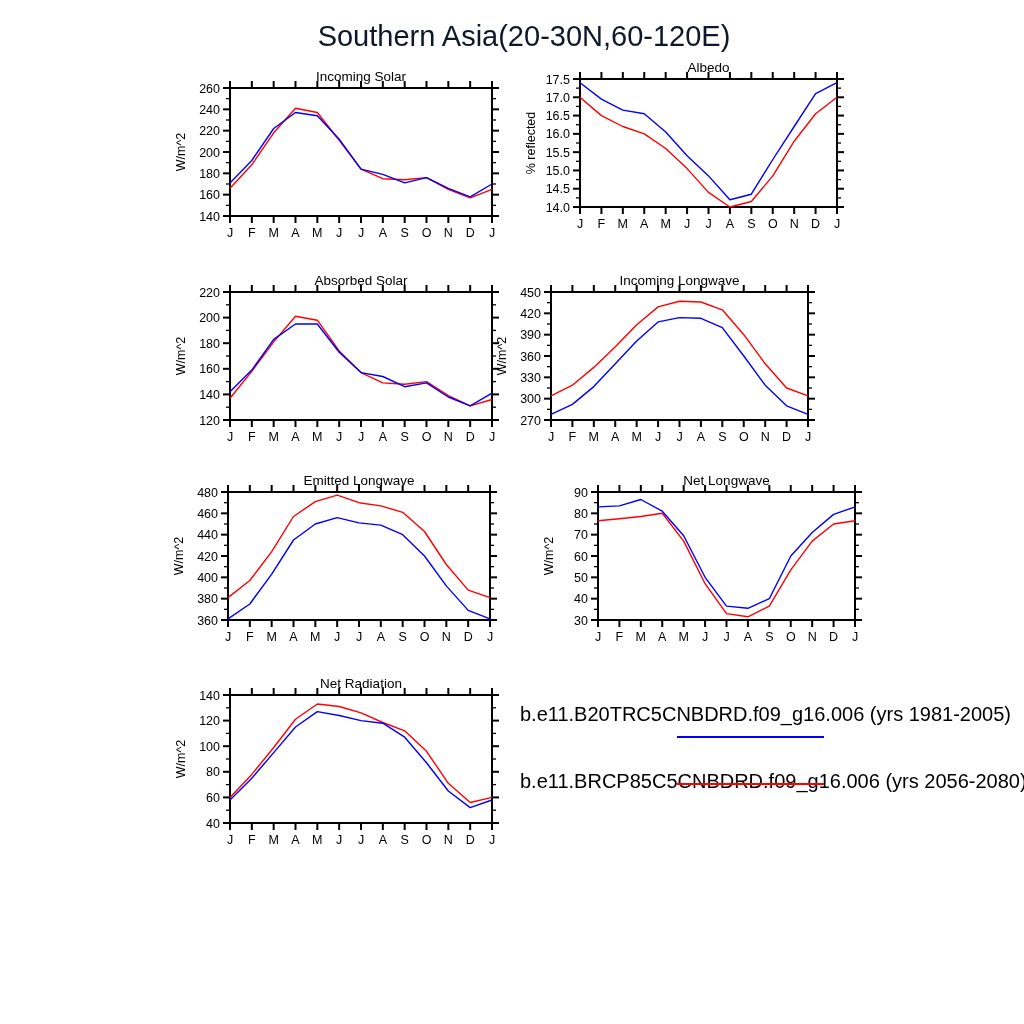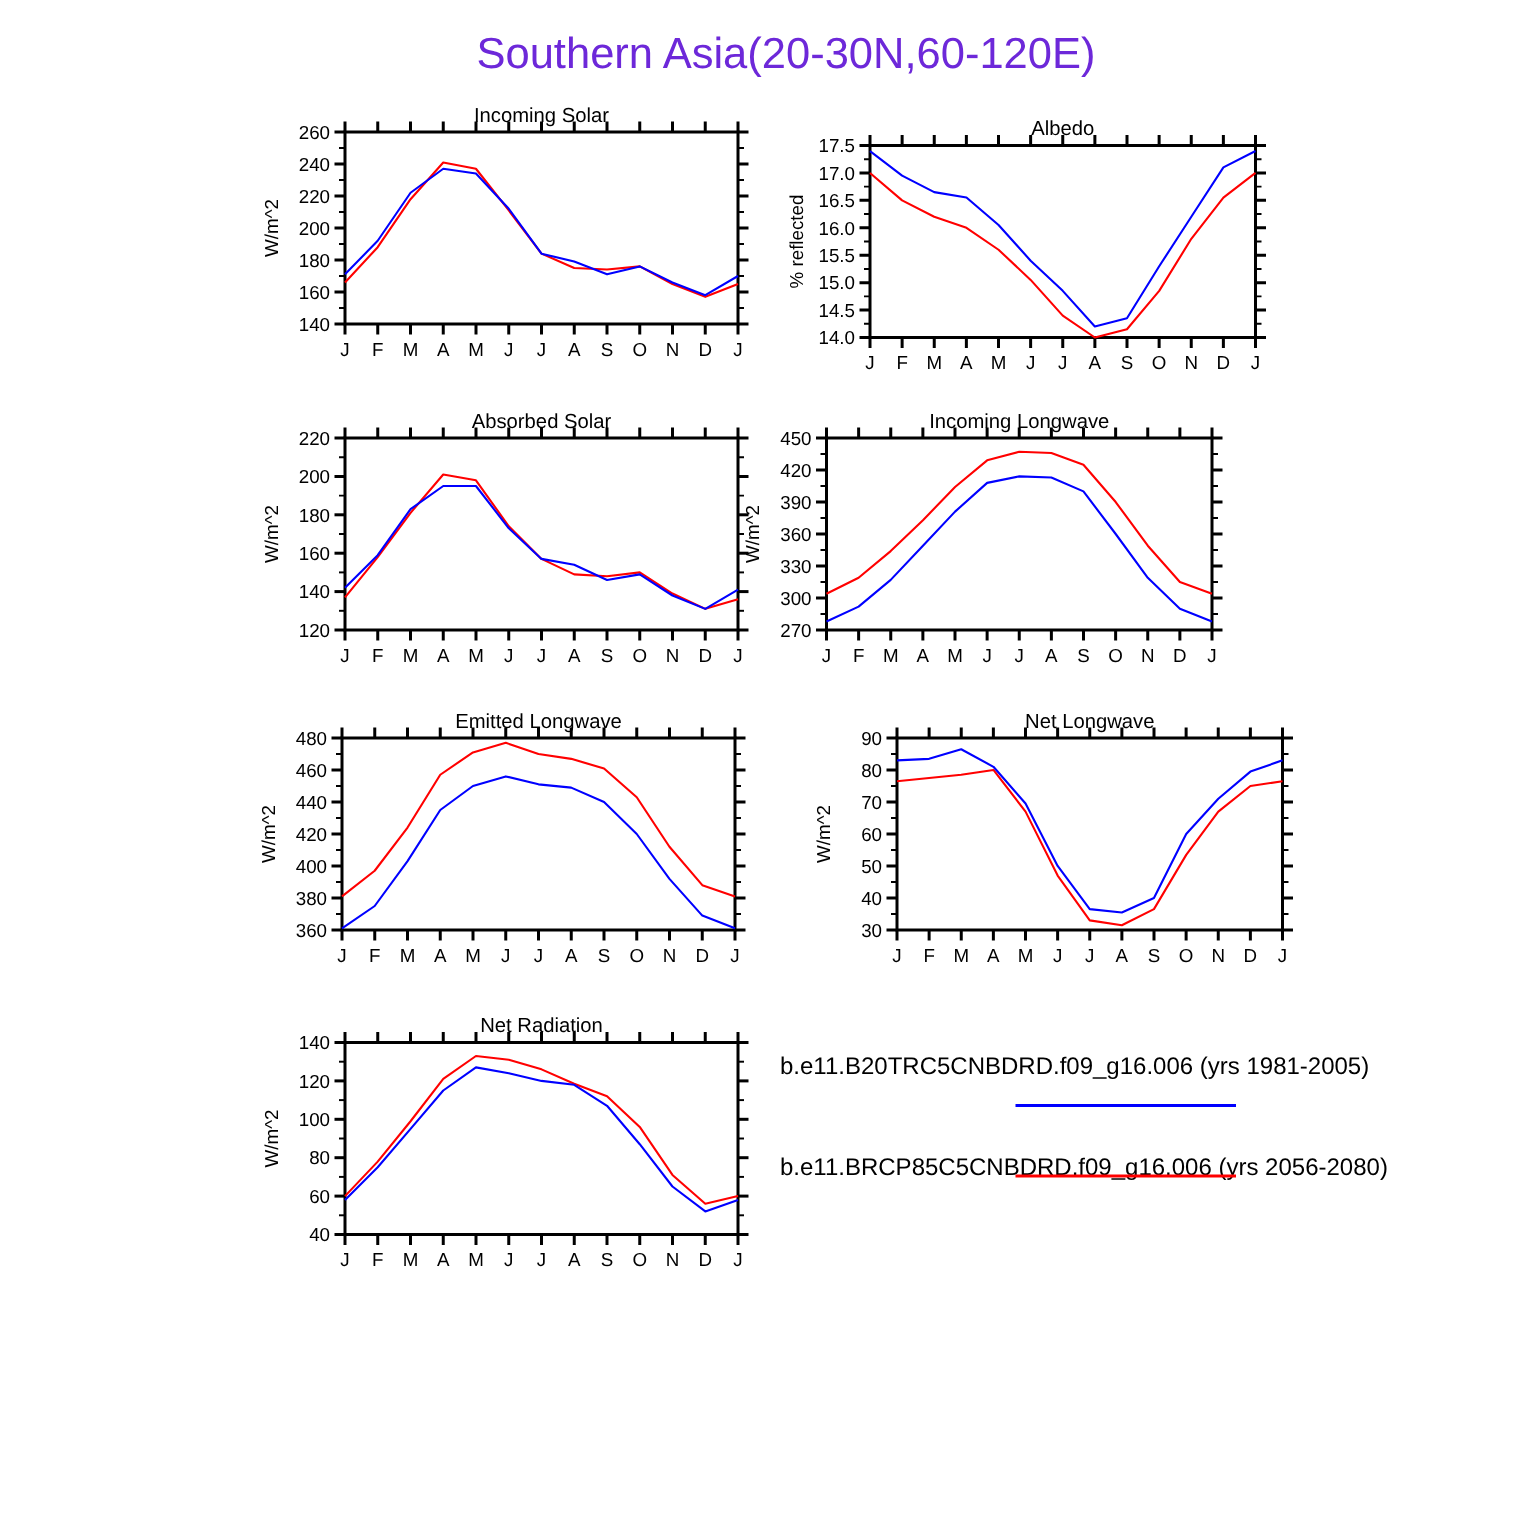--- a/index.html
+++ b/index.html
@@ -1,24 +1,24 @@
 <!DOCTYPE html>
 <html><head>
 <meta charset="utf-8">
 <style>
   html,body{margin:0;padding:0;background:#ffffff;}
   body{width:1024px;height:1024px;font-family:"Liberation Sans",sans-serif;}
   #canvas{position:relative;width:1024px;height:1024px;background:#fff;overflow:hidden;}
   #main-title{position:absolute;top:20px;left:44px;width:960px;text-align:center;
-              font-size:29px;color:#6d28d9;letter-spacing:0px;}
+              font-size:29px;color:#0f172a;letter-spacing:0px;}
   .chart{position:absolute;text-align:right;}
   svg{display:block;}
   svg text{fill:#000;}
-  .legend-label{position:absolute;width:460px;left:520px;text-align:left;
-                font-size:16px;color:#000;white-space:nowrap;}
+  .legend-label{position:absolute;width:460px;left:520px;text-align:right;
+                font-size:20px;color:#000;white-space:nowrap;}
   .legend-line{position:absolute;height:1.5px;width:147px;left:677px;}
 </style>
 </head>
 <body>
 
 <div id="canvas">
   <div id="main-title">Southern Asia(20-30N,60-120E)</div>
 
   <div class="chart" style="left: 155px; top: 64px;">
       <svg width="362" height="190" viewBox="0 0 362 190">
@@ -94,21 +94,21 @@
         <line x1="75" y1="77.33333333333334" x2="71" y2="77.33333333333334" stroke="#000" stroke-width="1.3"></line>
         <line x1="337" y1="77.33333333333334" x2="341" y2="77.33333333333334" stroke="#000" stroke-width="1.3"></line>
         <line x1="75" y1="56" x2="71" y2="56" stroke="#000" stroke-width="1.3"></line>
         <line x1="337" y1="56" x2="341" y2="56" stroke="#000" stroke-width="1.3"></line>
         <line x1="75" y1="34.666666666666664" x2="71" y2="34.666666666666664" stroke="#000" stroke-width="1.3"></line>
         <line x1="337" y1="34.666666666666664" x2="341" y2="34.666666666666664" stroke="#000" stroke-width="1.3"></line>
         <polyline points="75.0,124.3 96.8,100.8 118.7,68.8 140.5,44.3 162.3,48.5 184.2,76.3 206.0,105.1 227.8,114.7 249.7,115.7 271.5,113.6 293.3,125.3 315.2,133.9 337.0,125.3" fill="none" stroke="#ff0000" stroke-width="1.4" stroke-linejoin="round"></polyline>
         <polyline points="75.0,118.9 96.8,96.5 118.7,64.5 140.5,48.5 162.3,51.7 184.2,75.2 206.0,105.1 227.8,110.4 249.7,118.9 271.5,113.6 293.3,124.3 315.2,132.8 337.0,120.0" fill="none" stroke="#0000ff" stroke-width="1.4" stroke-linejoin="round"></polyline>
       </svg>
     </div>
-  <div class="chart" style="left: 505px; top: 73px;">
+  <div class="chart" style="left: 505px; top: 55px;">
       <svg width="357" height="190" viewBox="0 0 357 190">
         <text x="203.5" y="17" text-anchor="middle" font-size="13.5">Albedo</text>
         <text text-anchor="middle" font-size="12.5" transform="translate(30,88) rotate(-90)">% reflected</text>
         <rect x="75" y="24" width="257" height="128" fill="none" stroke="#000" stroke-width="2"></rect>
         <line x1="75" y1="24" x2="75" y2="17" stroke="#000" stroke-width="2"></line>
         <line x1="75" y1="152" x2="75" y2="159" stroke="#000" stroke-width="2"></line>
         <text x="75" y="173" text-anchor="middle" font-size="12.5">J</text>
         <line x1="96.41666666666667" y1="24" x2="96.41666666666667" y2="17" stroke="#000" stroke-width="2"></line>
         <line x1="96.41666666666667" y1="152" x2="96.41666666666667" y2="159" stroke="#000" stroke-width="2"></line>
         <text x="96.41666666666667" y="173" text-anchor="middle" font-size="12.5">F</text>

